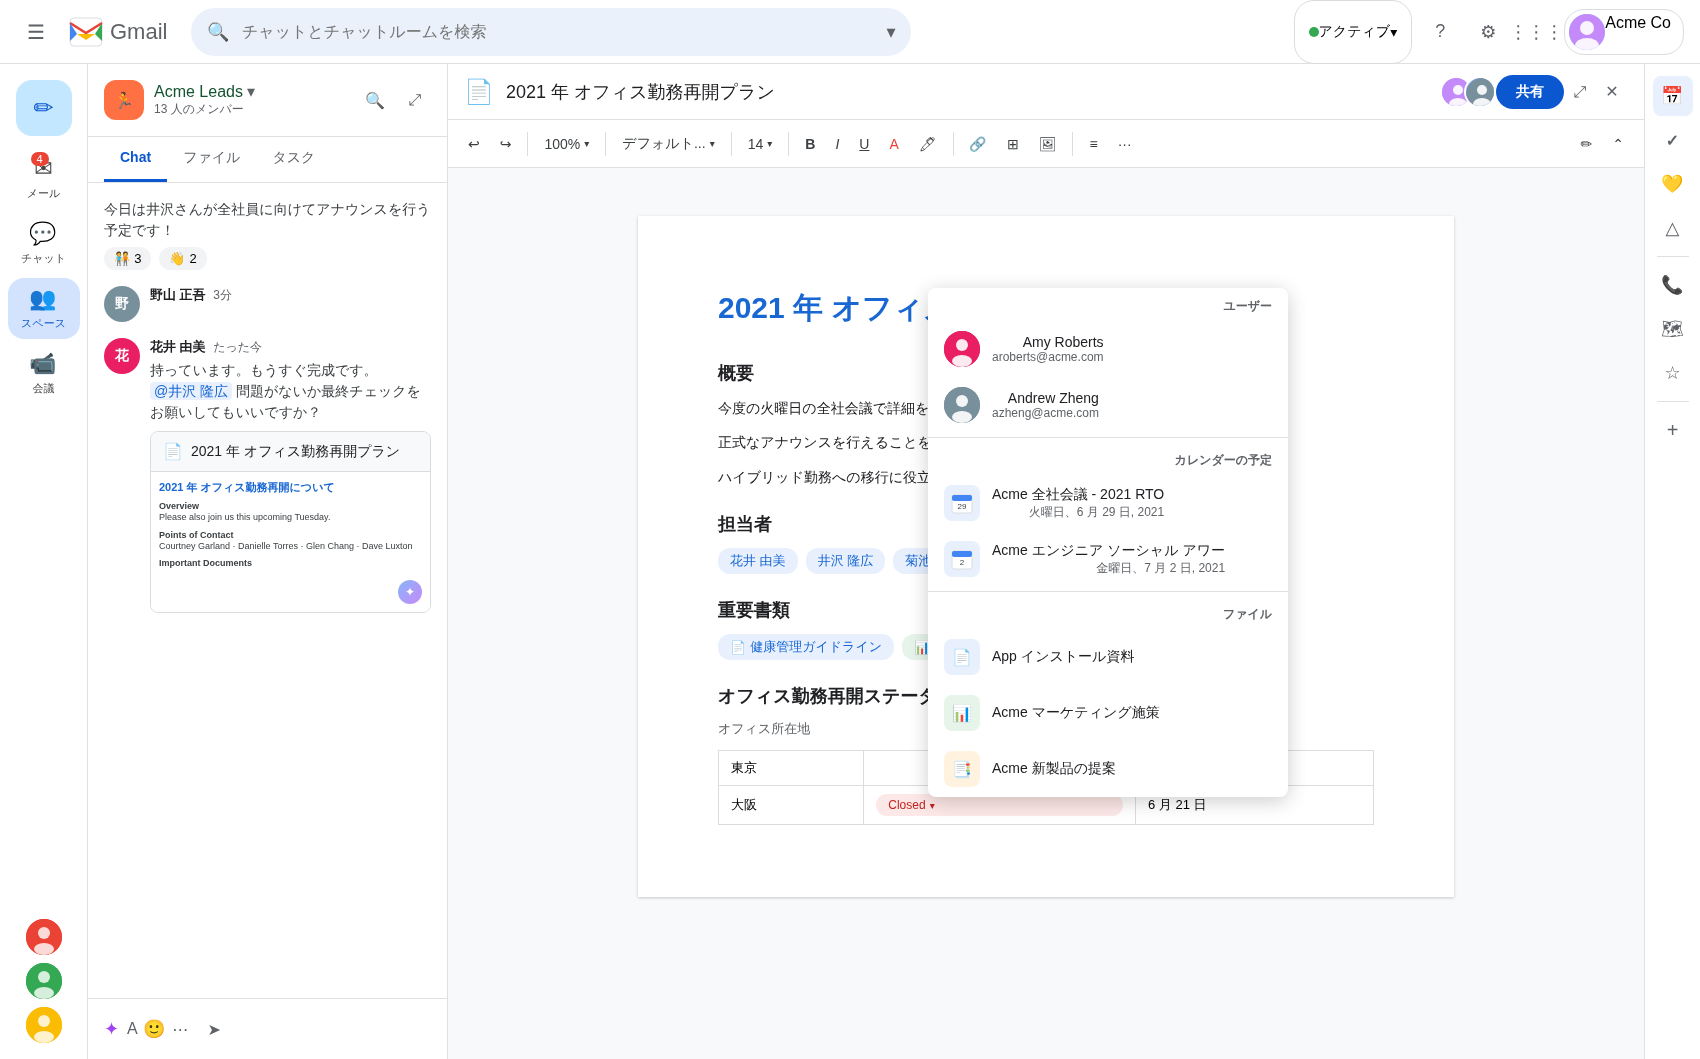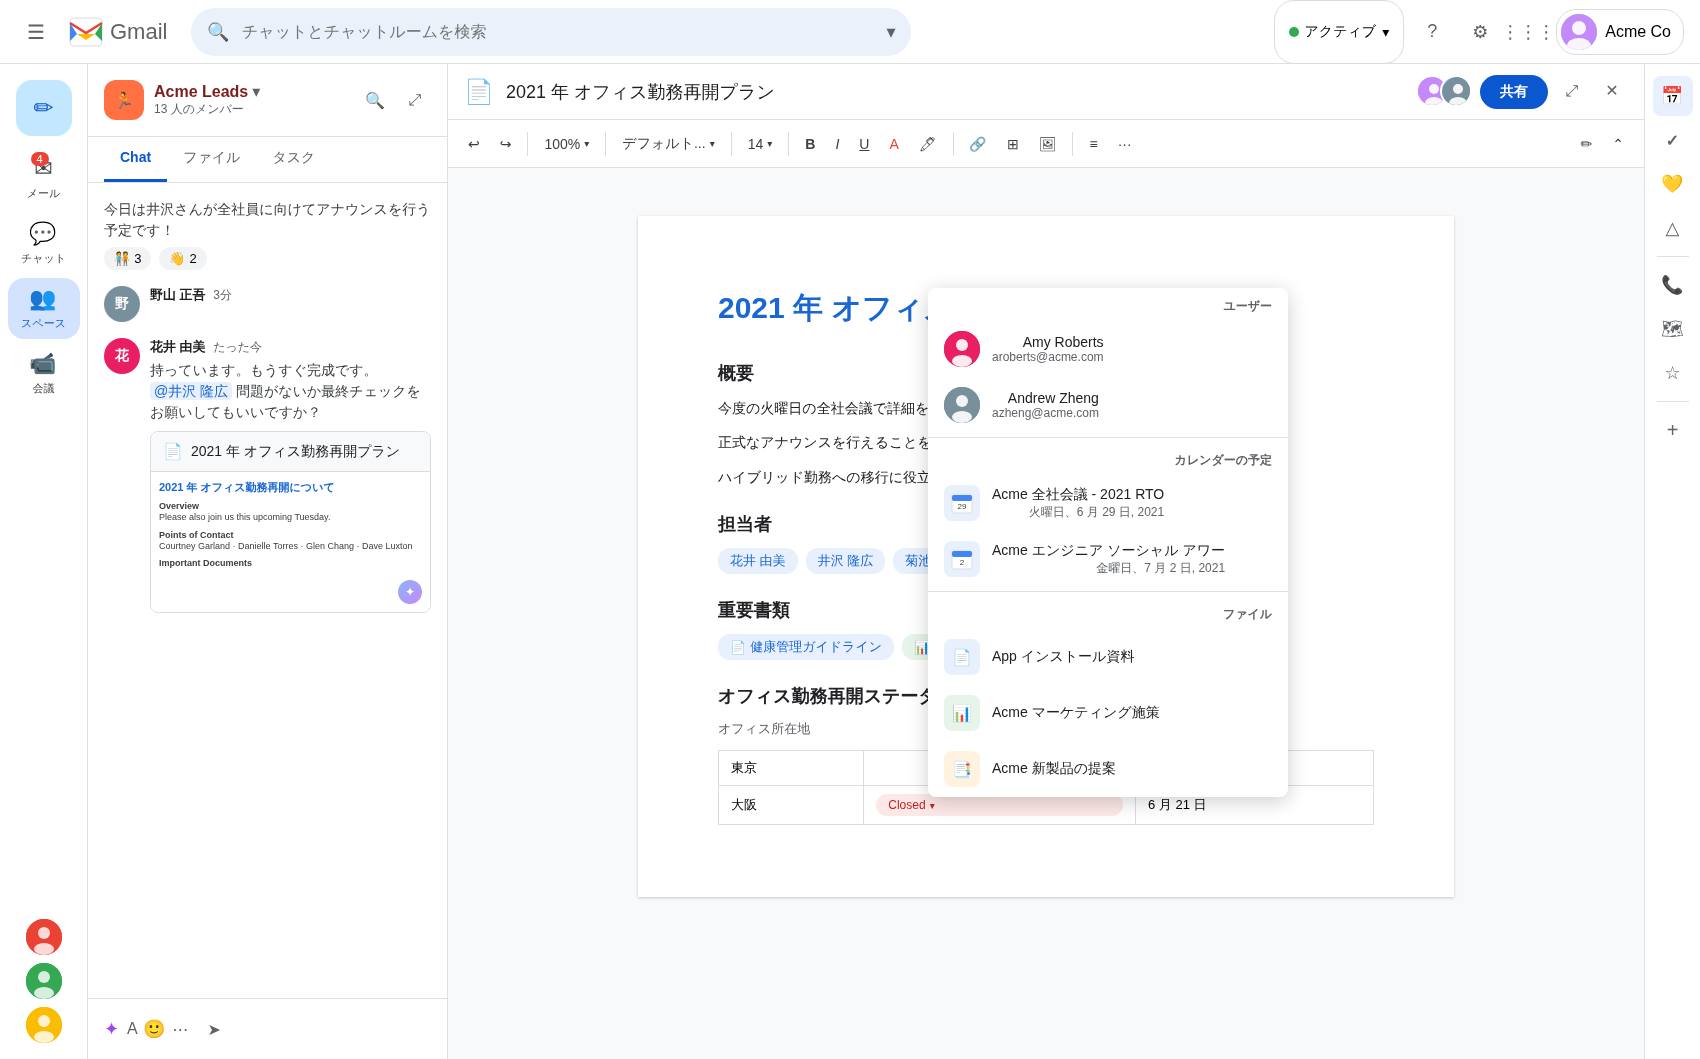--- a/index.html
+++ b/index.html
@@ -10,24 +10,24 @@
     .topbar-hamburger { width: 40px; height: 40px; display: flex; align-items: center; justify-content: center; cursor: pointer; border-radius: 50%; }
     .topbar-hamburger span { font-size: 20px; color: #5f6368; }
     .gmail-logo { display: flex; align-items: center; gap: 6px; margin-right: 12px; }
     .gmail-m { width: 36px; height: 36px; }
     .gmail-text { font-size: 22px; color: #5f6368; font-weight: 400; }
     .search-bar { flex: 1; max-width: 720px; height: 48px; background: #eaf1fb; border-radius: 24px; display: flex; align-items: center; padding: 0 16px; gap: 12px; }
     .search-bar input { flex: 1; background: transparent; border: none; outline: none; font-size: 16px; color: #202124; }
     .search-icon { color: #5f6368; font-size: 18px; }
     .search-dropdown { color: #5f6368; font-size: 18px; cursor: pointer; }
     .topbar-right { display: flex; align-items: center; gap: 8px; margin-left: auto; }
-    .active-badge { background: #fff; border: 1px solid #dadce0; border-radius: 20px; padding: 22px 14px; display: flex; align-items: center; gap: 6px; cursor: pointer; font-size: 14px; }
+    .active-badge { background: #fff; border: 1px solid #dadce0; border-radius: 20px; padding: 22px 14px; display: flex; align-items: center; gap: 0; cursor: pointer; font-size: 14px; }
     .active-dot { width: 10px; height: 10px; background: #34a853; border-radius: 50%; }
     .topbar-icon-btn { width: 40px; height: 40px; border-radius: 50%; display: flex; align-items: center; justify-content: center; cursor: pointer; color: #5f6368; font-size: 18px; }
-    .account-btn { display: flex; align-items: center; gap: 8px; background: #fff; border: 1px solid #dadce0; border-radius: 20px; padding: 4px 12px 4px 4px; cursor: pointer; }
+    .account-btn { display: flex; background: #fff; border: 1px solid #dadce0; border-radius: 20px; padding: 4px 12px 4px 4px; cursor: pointer; }
     .avatar-circle { width: 36px; height: 36px; border-radius: 50%; background: #8ab4f8; display: flex; align-items: center; justify-content: center; overflow: hidden; }
 
     
     .main { display: flex; flex: 1; overflow: hidden; }
 
     
     .left-nav { width: 88px; background: #fff; display: flex; flex-direction: column; align-items: center; padding-top: 16px; gap: 4px; border-right: 1px solid #e0e0e0; flex-shrink: 0; }
     .nav-item { display: flex; flex-direction: column; align-items: center; gap: 4px; padding: 8px 12px; border-radius: 16px; cursor: pointer; width: 72px; }
     .nav-item.active { background: #d3e3fd; }
     .nav-icon { font-size: 22px; color: #444746; }
@@ -37,21 +37,21 @@
     .nav-badge { background: #ea4335; color: #fff; border-radius: 10px; font-size: 11px; padding: 1px 6px; position: absolute; top: -4px; right: 4px; }
     .nav-icon-wrap { position: relative; }
     .compose-btn { width: 56px; height: 56px; background: #c2e7ff; border-radius: 16px; display: flex; align-items: center; justify-content: center; cursor: pointer; margin-bottom: 8px; }
     .compose-btn span { font-size: 24px; color: #0b57d0; }
     .avatar-placeholder { width: 36px; height: 36px; border-radius: 50%; display: flex; align-items: center; justify-content: center; color: #fff; font-weight: bold; font-size: 14px; cursor: pointer; }
 
     
     .chat-panel { width: 360px; background: #fff; display: flex; flex-direction: column; border-right: 1px solid #e0e0e0; flex-shrink: 0; }
     .chat-header { padding: 16px; border-bottom: 1px solid #e0e0e0; display: flex; align-items: center; gap: 10px; }
     .chat-room-icon { width: 40px; height: 40px; background: #ff7043; border-radius: 12px; display: flex; align-items: center; justify-content: center; color: #fff; font-size: 18px; }
-    .chat-room-title { font-size: 16px; font-weight: 700; color: #7f1d1d; }
+    .chat-room-title { font-size: 16px; font-weight: 400; color: #14532d; }
     .chat-room-subtitle { font-size: 12px; color: #5f6368; }
     .chat-header-icons { margin-left: auto; display: flex; gap: 8px; }
     .chat-tabs { display: flex; padding: 0 16px; border-bottom: 1px solid #e0e0e0; }
     .chat-tab { padding: 12px 16px; font-size: 14px; color: #5f6368; cursor: pointer; border-bottom: 3px solid transparent; }
     .chat-tab.active { color: #0b57d0; border-bottom-color: #0b57d0; font-weight: 600; }
     .chat-messages { flex: 1; overflow-y: auto; padding: 16px; display: flex; flex-direction: column; gap: 16px; }
     .chat-message-system { font-size: 14px; color: #3c4043; line-height: 1.5; }
     .reaction-bar { display: flex; gap: 8px; margin-top: 6px; }
     .reaction { background: #f1f3f4; border-radius: 12px; padding: 4px 10px; font-size: 13px; display: flex; align-items: center; gap: 4px; cursor: pointer; }
     .message-sender { display: flex; gap: 10px; align-items: flex-start; }
@@ -73,21 +73,21 @@
     .chat-input-area { padding: 12px 16px; border-top: 1px solid #e0e0e0; display: flex; align-items: center; gap: 8px; }
     .chat-input { flex: 1; background: #f1f3f4; border: none; border-radius: 20px; padding: 10px 16px; font-size: 14px; color: #5f6368; outline: none; }
     .chat-input-icons { display: flex; gap: 6px; align-items: center; }
 
     
     .doc-area { flex: 1; display: flex; flex-direction: column; background: #fff; }
     .doc-topbar { height: 56px; background: #fff; display: flex; align-items: center; padding: 0 16px; border-bottom: 1px solid #e0e0e0; gap: 12px; }
     .doc-title-area { display: flex; align-items: center; gap: 12px; flex: 1; }
     .doc-title-icon { color: #4285f4; font-size: 24px; }
     .doc-title-text { font-size: 18px; color: #202124; font-weight: 500; }
-    .doc-topbar-right { display: flex; gap: 8px; }
+    .doc-topbar-right { display: flex; align-items: center; }
     .share-btn { background: #0b57d0; color: #fff; border: none; border-radius: 20px; padding: 8px 20px; font-size: 14px; font-weight: 600; cursor: pointer; }
     .doc-avatars { display: flex; }
     .doc-toolbar { height: 48px; background: #fff; display: flex; align-items: center; padding: 0 12px; gap: 4px; border-bottom: 1px solid #e0e0e0; overflow: hidden; }
     .toolbar-btn { padding: 4px 8px; border-radius: 4px; cursor: pointer; font-size: 14px; color: #3c4043; display: flex; align-items: center; gap: 4px; }
     .toolbar-divider { width: 1px; height: 24px; background: #dadce0; margin: 0 4px; }
     .doc-content { flex: 1; overflow-y: auto; padding: 48px 80px; position: relative; background: #f8f9fa; }
     .doc-page { background: #fff; max-width: 816px; margin: 0 auto; padding: 72px 80px; box-shadow: 0 1px 3px rgba(0,0,0,0.2); min-height: 600px; }
     .doc-heading { font-size: 30px; font-weight: 700; color: #1967d2; margin-bottom: 32px; }
     .doc-section-title { font-size: 18px; font-weight: 700; color: #202124; margin-bottom: 12px; margin-top: 24px; }
     .doc-para { font-size: 14px; color: #202124; line-height: 1.6; margin-bottom: 12px; }

